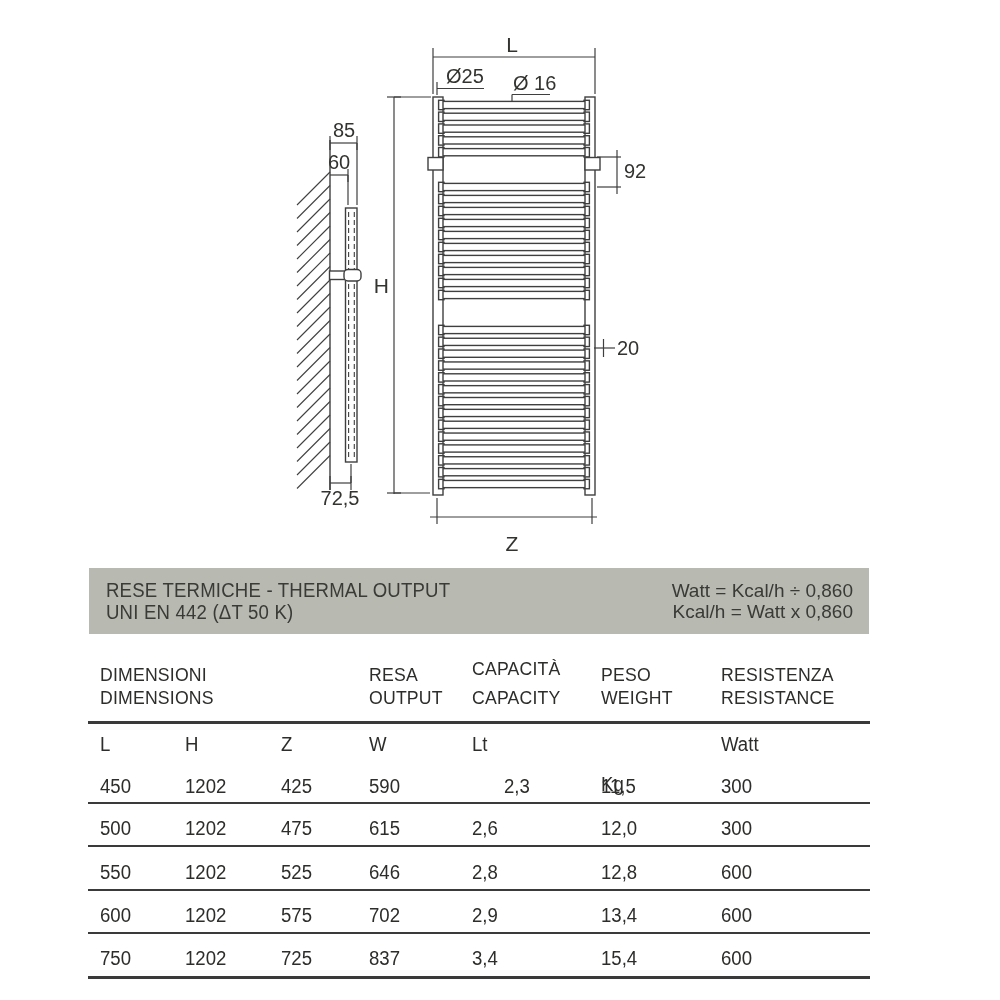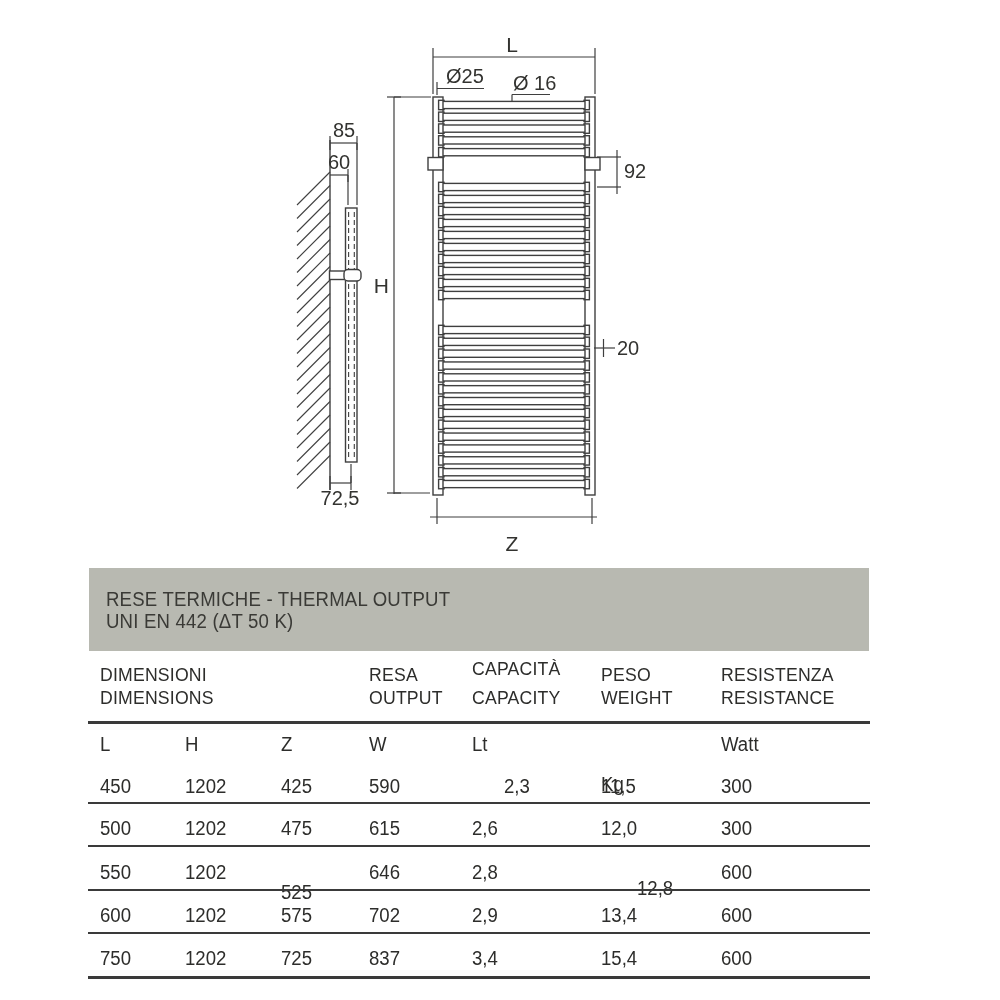--- a/index.html
+++ b/index.html
@@ -3,21 +3,21 @@
 <meta charset="utf-8">
 <style>
   html,body{margin:0;padding:0;background:#ffffff;}
   body{width:1000px;height:1000px;position:relative;overflow:hidden;
        font-family:"Liberation Sans",sans-serif;color:#2d2d2b;}
   .cond{display:inline-block;transform:scaleX(0.93);transform-origin:0 50%;white-space:nowrap;}
   
   #drawing{position:absolute;left:0;top:0;}
   #drawing text{font-family:"Liberation Sans",sans-serif;fill:#333330;}
   
-  .band{position:absolute;left:89px;top:568px;width:780px;height:83px;display:flex;
+  .band{position:absolute;left:89px;top:568px;width:780px;height:66px;display:flex;
         justify-content:space-between;align-items:center;}
   .band .left{padding-left:17px;font-size:20px;line-height:22px;color:#3a3a36;letter-spacing:.2px;}
   .band .right{padding-right:16px;font-size:19px;line-height:21px;color:#3a3a36;text-align:right;}
   
   .tbl{position:absolute;left:88px;top:655px;width:782px;height:330px;font-size:20px;}
   .tbl .cell{position:absolute;white-space:nowrap;}
   .rule{position:absolute;left:0;width:782px;background:#3a3a3a;}
   .ghead{font-size:19px;letter-spacing:.2px;color:#2d2d2b;}
 </style>
 </head>
@@ -231,20 +231,24 @@
   <text x="339" y="169" font-size="20" text-anchor="middle">60</text>
   <text x="340" y="505" font-size="20" text-anchor="middle">72,5</text>
   <text x="512" y="551" font-size="21" text-anchor="middle">Z</text>
 </svg>
 
 <div class="band" id="band" style="background: rgb(184, 185, 177);">
   <div class="left">
     <span class="cond">RESE TERMICHE - THERMAL OUTPUT</span><br>
     <span class="cond">UNI EN 442 (ΔT 50 K)</span>
   </div>
+  <div class="right">
+    <span>Watt = Kcal/h ÷ 0,860</span><br>
+    <span>Kcal/h = Watt x 0,860</span>
+  </div>
 </div>
 
 <div class="tbl">
 
   <div class="cell ghead" style="left:12px;top:9px;"><span class="cond">DIMENSIONI</span></div>
   <div class="cell ghead" style="left:12px;top:32px;"><span class="cond">DIMENSIONS</span></div>
   <div class="cell ghead" style="left:281px;top:9px;"><span class="cond">RESA</span></div>
   <div class="cell ghead" style="left:281px;top:32px;"><span class="cond">OUTPUT</span></div>
   <div class="cell ghead" style="left:384px;top:3px;"><span class="cond">CAPACITÀ</span></div>
   <div class="cell ghead" style="left:384px;top:32px;"><span class="cond">CAPACITY</span></div>
@@ -281,24 +285,24 @@
     <div class="cell" style="left:281px;top:162px;"><span class="cond">615</span></div>
     <div class="cell" style="left:384px;top:162px;"><span class="cond">2,6</span></div>
     <div class="cell" style="left:513px;top:162px;"><span class="cond">12,0</span></div>
     <div class="cell" style="left:633px;top:162px;"><span class="cond">300</span></div>
   </div>
   <div class="rule" style="top:190px;height:2px;"></div>
 
   <div>
     <div class="cell" style="left:12px;top:206px;"><span class="cond">550</span></div>
     <div class="cell" style="left:97px;top:206px;"><span class="cond">1202</span></div>
-    <div class="cell" style="left:193px;top:206px;margin-top:20px;"><span class="cond">525</span></div>
+    <div class="cell" style="left:193px;top:206px;"><span class="cond">525</span></div>
     <div class="cell" style="left:281px;top:206px;"><span class="cond">646</span></div>
     <div class="cell" style="left:384px;top:206px;"><span class="cond">2,8</span></div>
-    <div class="cell" style="left:513px;top:222px;margin-left:36px;"><span class="cond">12,8</span></div>
+    <div class="cell" style="left:513px;top:206px;"><span class="cond">12,8</span></div>
     <div class="cell" style="left:633px;top:206px;"><span class="cond">600</span></div>
   </div>
   <div class="rule" style="top:234px;height:2px;"></div>
 
   <div>
     <div class="cell" style="left:12px;top:249px;"><span class="cond">600</span></div>
     <div class="cell" style="left:97px;top:249px;"><span class="cond">1202</span></div>
     <div class="cell" style="left:193px;top:249px;"><span class="cond">575</span></div>
     <div class="cell" style="left:281px;top:249px;text-align:center;"><span class="cond">702</span></div>
     <div class="cell" style="left:384px;top:249px;"><span class="cond">2,9</span></div>

